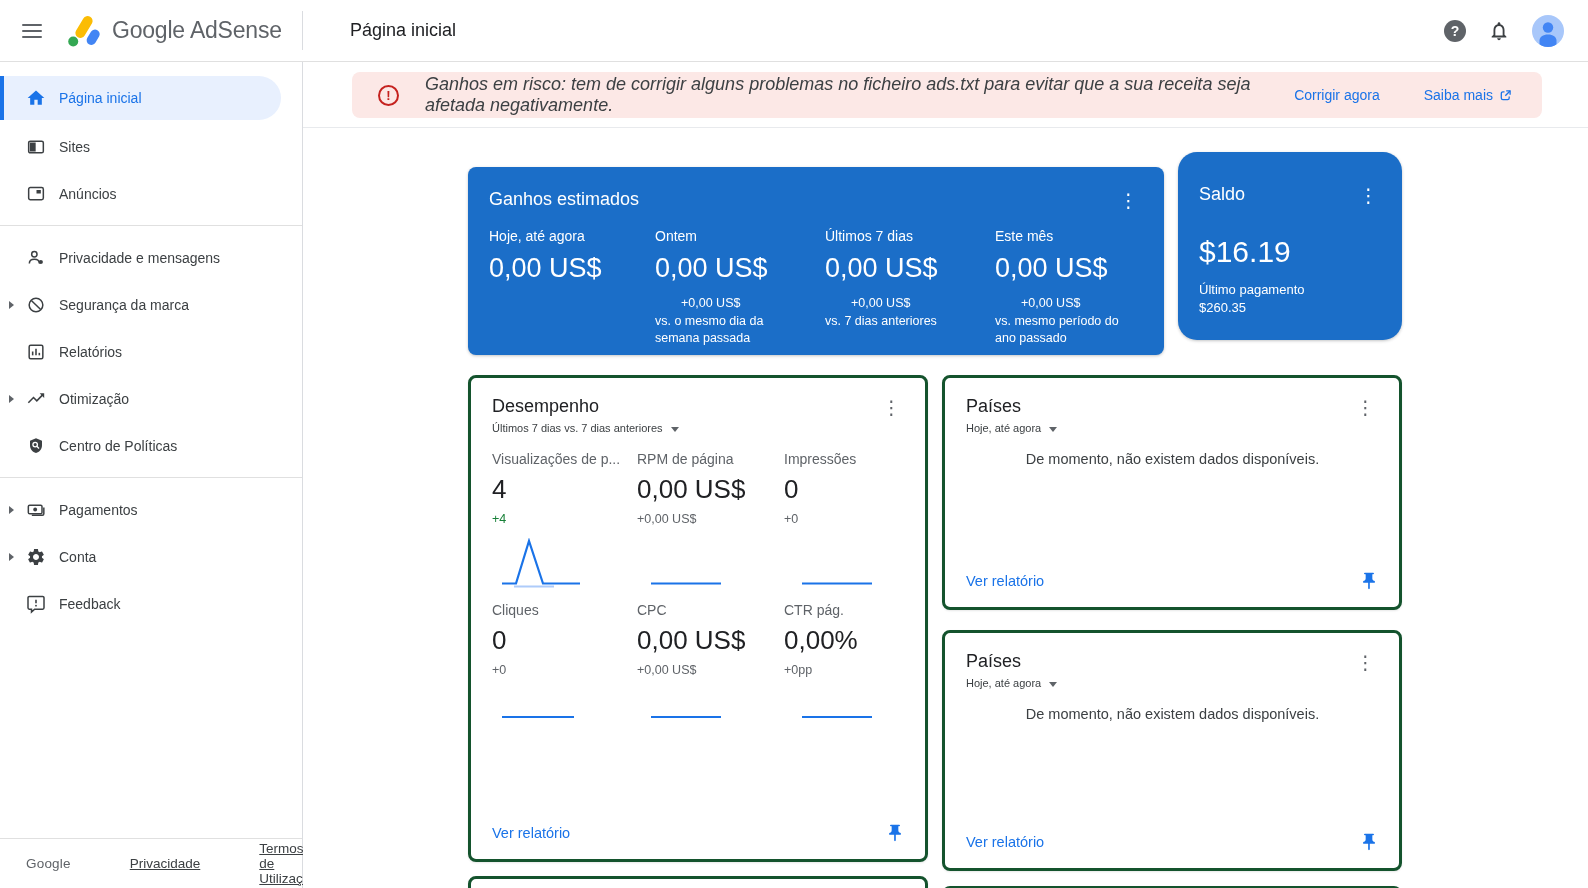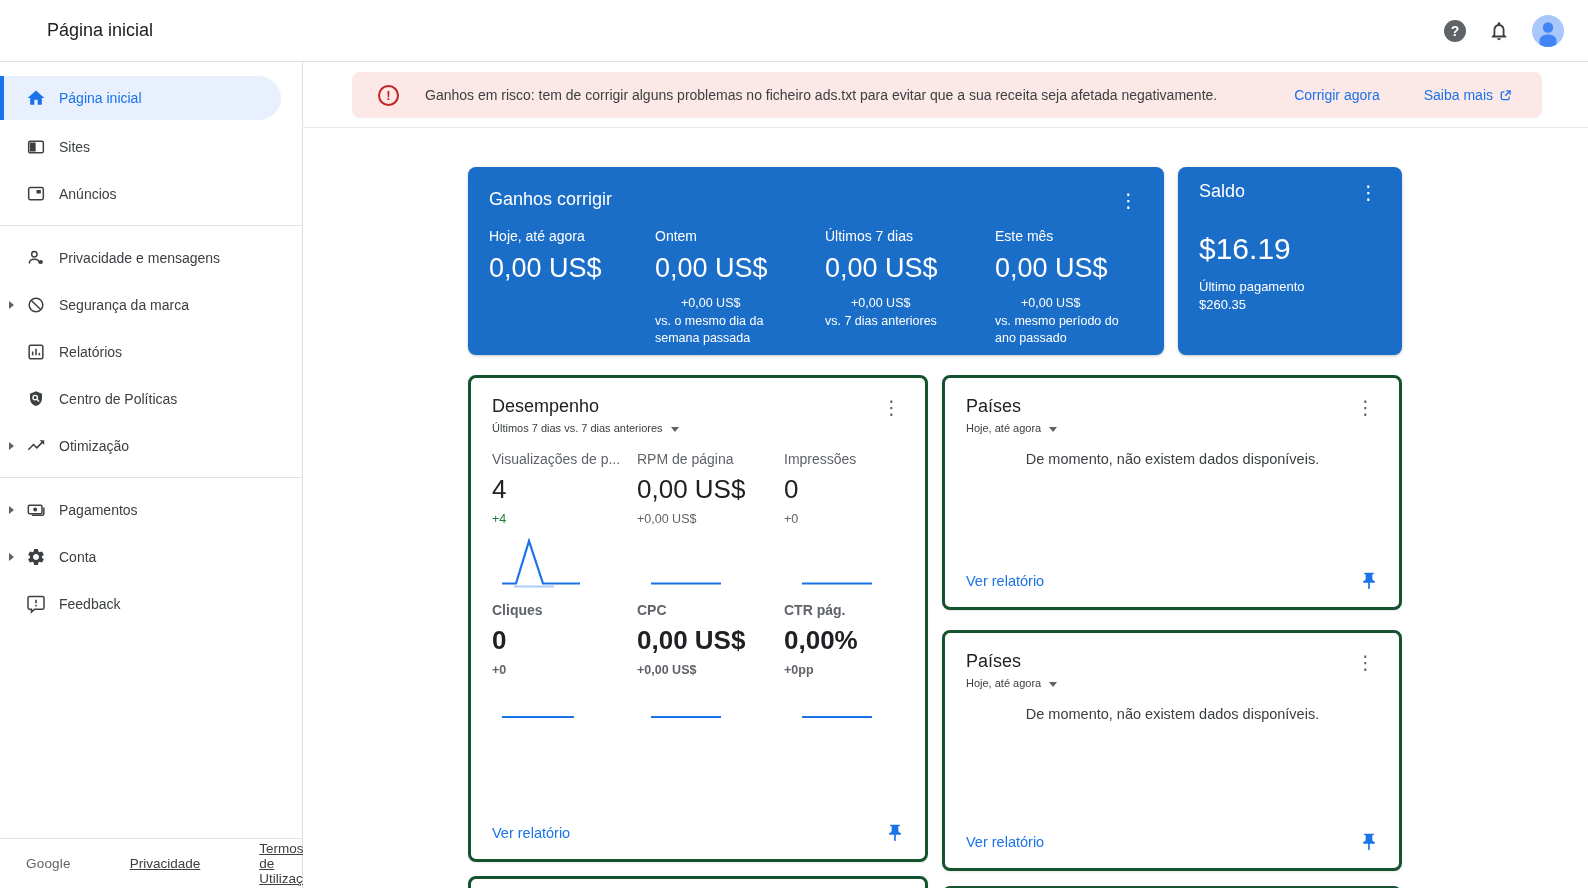--- a/index.html
+++ b/index.html
@@ -38,41 +38,41 @@
   .sidebar-footer { flex:0 0 50px; border-top:1px solid #e0e0e0; display:flex; align-items:center; gap:14px; padding:0 26px; font-size:13.5px; }
   .sf-brand { color:#5f6368; letter-spacing:0.2px; }
   .sf-link { color:#3c4043; text-decoration:underline; cursor:pointer;padding-left:45px; }
 
   
   .main { flex:1; position:relative; background:#fff; min-width:0; }
   .banner { position:absolute; left:49px; top:10px; width:1190px; height:46px; background:#fce8e6; border-radius:8px;
     display:flex; align-items:center; padding:0 30px 0 26px; gap:26px; }
   .banner-icon { width:21px; height:21px; border-radius:50%; border:2px solid #c5221f; color:#c5221f; font-weight:bold; font-size:13px;
     display:flex; align-items:center; justify-content:center; flex:0 0 21px; }
-  .banner-msg { font-size:14px; color:#3c4043; }
+  .banner-msg { font-size:18px; color:#3c4043;font-style:italic; }
   .banner-links { margin-left:auto; display:flex; align-items:center; gap:44px; }
   .banner-link { color:#1a73e8; font-size:14px; font-weight:500; cursor:pointer; display:flex; align-items:center; gap:6px; white-space:nowrap; }
   .main-divider { position:absolute; left:0; right:0; top:65px; height:1px; background:#e8eaed; }
 
   
   .card { position:absolute; border-radius:8px; background:#fff; border:3px solid #14532d; box-shadow:0 1px 2px rgba(60,64,67,.12); }
   .card.blue { background:#1b6ec8; border:none; color:#fff; box-shadow:0 1px 3px rgba(60,64,67,.3); }
   .card-head { display:flex; align-items:flex-start; justify-content:space-between; }
   .card-title { font-size:18px; }
   .kebab { font-size:19px; line-height:1; cursor:pointer; color:#5f6368; letter-spacing:0; padding:2px 4px; }
   .blue .kebab { color:#fff; }
 
   .earnings { left:165px; top:105px; width:696px; height:188px; padding:22px 22px 18px 21px; display:flex; flex-direction:column; }
   .earn-cols { display:grid; grid-template-columns:166px 170px 170px 1fr; margin-top:16px; }
   .earn-label { font-size:14px; }
   .earn-value { font-size:27px; margin-top:9px; white-space:nowrap; }
   .earn-delta { font-size:12.5px; margin-top:12px; padding-left:26px; }
   .earn-compare { font-size:12.5px; margin-top:3px; line-height:1.33; max-width:150px; }
 
-  .balance { left:875px; top:105px; width:224px; height:188px; padding:14px 20px 18px 21px; }
+  .balance { left:875px; top:90px; width:224px; height:188px; padding:32px 20px 18px 21px;border-radius:19px; }
   .balance-value { font-size:30px; margin-top:28px; }
   .balance-pay-label { font-size:13px; margin-top:13px; }
   .balance-pay-value { font-size:13px; margin-top:3px; }
 
   .perf { left:165px; top:313px; width:460px; height:487px; padding:18px 20px 16px 21px; display:flex; flex-direction:column; }
   .range-row { display:flex; align-items:center; gap:8px; margin-top:3px; font-size:11px; color:#3c4043; cursor:pointer; width:max-content; }
   .caret { width:0; height:0; border-top:5px solid #5f6368; border-left:4.5px solid transparent; border-right:4.5px solid transparent; margin-top:2px; }
   .metric-grid { display:grid; grid-template-columns:145px 147px 1fr; margin-top:17px; }
   .metric-label { font-size:14px; color:#5f6368; white-space:nowrap; overflow:hidden; text-overflow:ellipsis; padding-right:10px; }
   .metric-value { font-size:26px; color:#202124; margin-top:7px; white-space:nowrap; }
@@ -91,20 +91,35 @@
 
   .partial-left { left:165px; top:814px; width:460px; height:40px; border-radius:8px 8px 0 0; }
   .partial-right { left:639px; top:824px; width:460px; height:30px; border-radius:8px 8px 0 0; }
 </style>
 </head>
 <body>
 
 <div class="app">
 
   <header class="topbar">
+    <div class="topbar-left">
+      <div class="hamburger">
+          <span></span>
+          <span></span>
+          <span></span>
+        </div>
+      <div class="brand">
+        <svg width="36" height="34" viewBox="0 0 36 34">
+          <rect x="13" y="1" width="10" height="24" rx="5" fill="#fbbc04" transform="rotate(31 18 13)"></rect>
+          <circle cx="7.2" cy="27.5" r="5" fill="#34a853"></circle>
+          <rect x="22.5" y="15" width="9.4" height="16.5" rx="4.7" fill="#4285f4" transform="rotate(31 27.2 23.2)"></rect>
+        </svg>
+        <span class="brand-text">Google AdSense</span>
+      </div>
+    </div>
     <div class="page-title">Página inicial</div>
     <div class="topbar-right">
       <div class="help-btn">?</div>
       <div class="bell-btn">
         <svg width="22" height="22" viewBox="0 0 24 24">
             <path fill="#3c4043" d="M12 22c1.1 0 2-.9 2-2h-4c0 1.1.9 2 2 2zm6-6v-5c0-3.07-1.64-5.64-4.5-6.32V4c0-.83-.67-1.5-1.5-1.5s-1.5.67-1.5 1.5v.68C7.63 5.36 6 7.92 6 11v5l-2 2v1h16v-1l-2-2zm-2 1H8v-6c0-2.48 1.51-4.5 4-4.5s4 2.02 4 4.5v6z"></path>
           </svg>
       </div>
       <div class="avatar-btn">
         <svg width="32" height="32" viewBox="0 0 32 32">
@@ -176,35 +191,35 @@
           <svg class="nav-icon" viewBox="0 0 24 24">
               <rect x="3.8" y="3.8" width="16.4" height="16.4" rx="1.8" fill="none" stroke="#3c4043" stroke-width="1.8"></rect>
               <line x1="8" y1="16" x2="8" y2="11.4" stroke="#3c4043" stroke-width="1.9"></line>
               <line x1="12" y1="16" x2="12" y2="8" stroke="#3c4043" stroke-width="1.9"></line>
               <line x1="16" y1="16" x2="16" y2="13" stroke="#3c4043" stroke-width="1.9"></line>
             </svg>
           <span class="label">Relatórios</span>
         </div>
 
         <div class="nav-item">
+          <span class="expander"></span>
+          <svg class="nav-icon" viewBox="0 0 24 24">
+              <polyline points="2.8,16.5 9,10.2 13,14.2 20.5,6.5" fill="none" stroke="#3c4043" stroke-width="1.9"></polyline>
+              <polygon points="21.8,5.2 21.8,10.8 16.4,5.2" fill="#3c4043"></polygon>
+            </svg>
+          <span class="label">Otimização</span>
+        </div>
+
+        <div class="nav-item">
           <svg class="nav-icon" viewBox="0 0 24 24">
               <path d="M12 2.8l7.2 3v5.4c0 4.6-3.1 8.2-7.2 9.3-4.1-1.1-7.2-4.7-7.2-9.3V5.8l7.2-3z" fill="#3c4043"></path>
               <circle cx="11" cy="10.3" r="2.7" fill="none" stroke="#fff" stroke-width="1.6"></circle>
               <line x1="13" y1="12.4" x2="15.6" y2="15" stroke="#fff" stroke-width="1.6"></line>
             </svg>
           <span class="label">Centro de Políticas</span>
-        </div>
-
-        <div class="nav-item">
-          <span class="expander"></span>
-          <svg class="nav-icon" viewBox="0 0 24 24">
-              <polyline points="2.8,16.5 9,10.2 13,14.2 20.5,6.5" fill="none" stroke="#3c4043" stroke-width="1.9"></polyline>
-              <polygon points="21.8,5.2 21.8,10.8 16.4,5.2" fill="#3c4043"></polygon>
-            </svg>
-          <span class="label">Otimização</span>
         </div>
 
         <div class="nav-divider"></div>
 
         <div class="nav-item">
           <span class="expander"></span>
           <svg class="nav-icon" viewBox="0 0 24 24">
               <rect x="2.8" y="6.2" width="16.4" height="10.4" rx="1.6" fill="none" stroke="#3c4043" stroke-width="1.8"></rect>
               <circle cx="11" cy="11.4" r="2.3" fill="#3c4043"></circle>
               <path d="M21.4 9v7.4a1.8 1.8 0 0 1-1.8 1.8H7" fill="none" stroke="#3c4043" stroke-width="1.8"></path>
@@ -251,21 +266,21 @@
                 <path d="M7.2 1.9h3.9v3.9" fill="none" stroke="#1a73e8" stroke-width="1.3"></path>
                 <line x1="11" y1="2" x2="6.3" y2="6.7" stroke="#1a73e8" stroke-width="1.3"></line>
               </svg>
           </span>
         </span>
       </div>
       <div class="main-divider"></div>
 
       <section class="card blue earnings">
         <div class="card-head">
-          <span class="card-title">Ganhos corrigir</span>
+          <span class="card-title">Ganhos estimados</span>
           <span class="kebab">⋮</span>
         </div>
         <div class="earn-cols">
           <div>
             <div class="earn-label">Hoje, até agora</div>
             <div class="earn-value">0,00 US$</div>
           </div>
           <div>
             <div class="earn-label">Ontem</div>
             <div class="earn-value">0,00 US$</div>
@@ -330,21 +345,21 @@
             <polyline points="0,45.5 14,45.5 27,3 41,45.5 78,45.5" fill="none" stroke="#1a73e8" stroke-width="2.2"></polyline>
           </svg>
           <svg class="spark" width="78" height="50" viewBox="0 0 78 50">
               <line x1="4" y1="45.5" x2="74" y2="45.5" stroke="#1a73e8" stroke-width="2.2"></line>
             </svg>
           <svg class="spark" width="78" height="50" viewBox="0 0 78 50">
               <line x1="8" y1="45.5" x2="78" y2="45.5" stroke="#1a73e8" stroke-width="2.2"></line>
             </svg>
         </div>
 
-        <div class="metric-grid" style="margin-top:6px;font-weight:bold;">
+        <div class="metric-grid" style="margin-top:6px;">
           <div>
             <div class="metric-label">Cliques</div>
             <div class="metric-value">0</div>
             <div class="metric-delta">+0</div>
           </div>
           <div>
             <div class="metric-label">CPC</div>
             <div class="metric-value">0,00 US$</div>
             <div class="metric-delta">+0,00 US$</div>
           </div>

